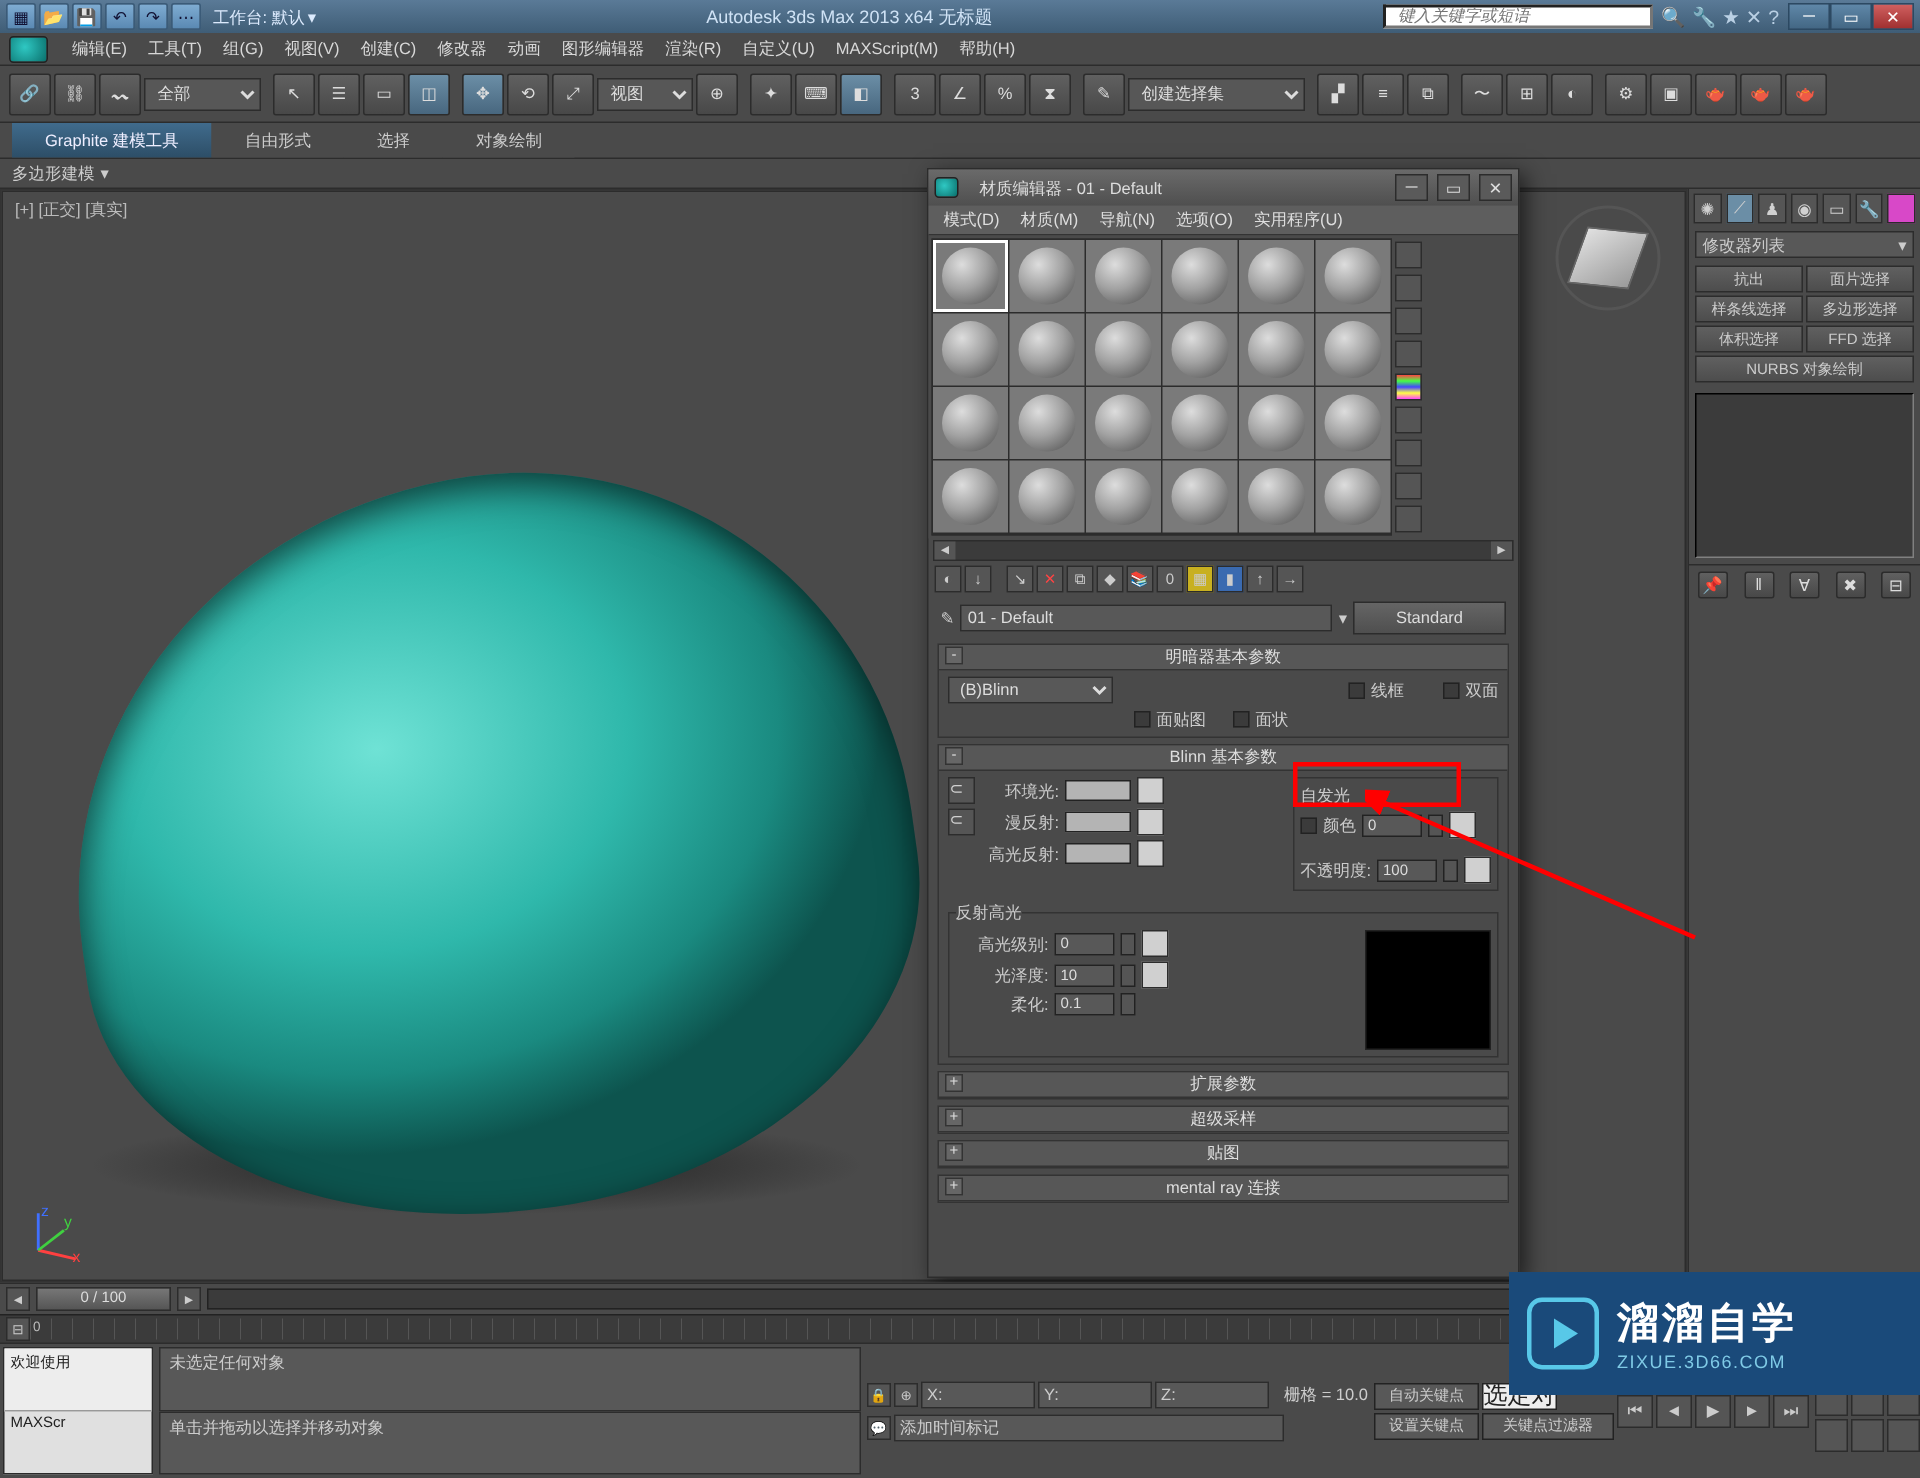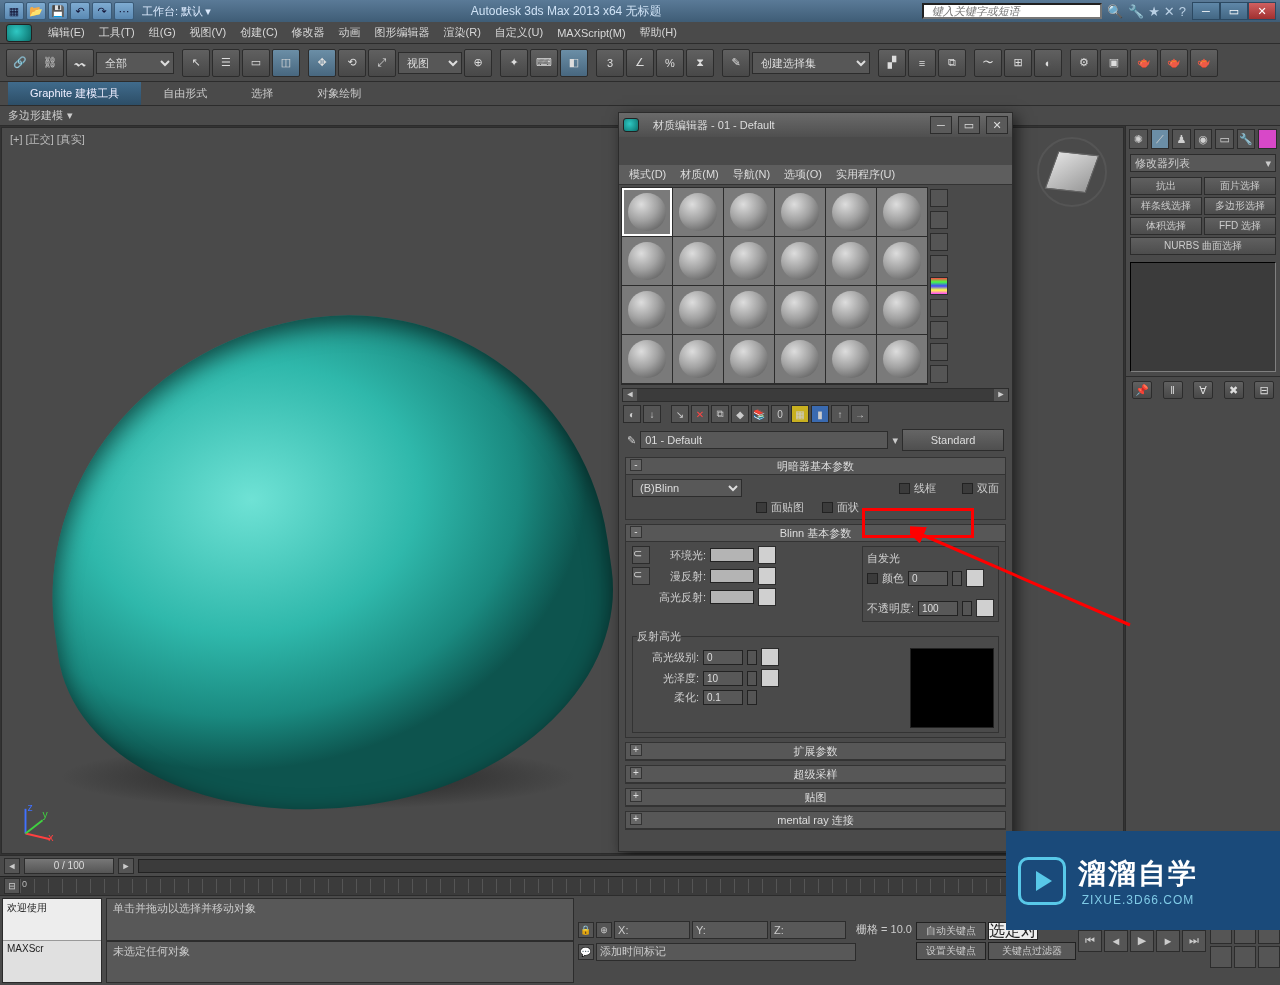--- a/index.html
+++ b/index.html
@@ -56,21 +56,21 @@
 .cmd-btn-grid .cb.wide { grid-column:1/3; }
 .cmd-stack { margin:4px; height:110px; background:#3b3b3b; border:1px inset #2c2c2c; }
 .cmd-mini { display:flex; gap:6px; padding:4px 6px; justify-content:space-between; border-top:1px solid #2c2c2c; }
 .cmd-flex { flex:1; background:#4a4a4a; }
 
 
 .mat-editor { position:absolute; left:618px; top:112px; width:395px; height:740px; background:#4a4a4a; border:1px solid #2c2c2c; box-shadow:4px 4px 14px rgba(0,0,0,.6); display:flex; flex-direction:column; }
 .mat-title { height:24px; background:linear-gradient(#6a6a6a,#4f4f4f); display:flex; align-items:center; padding:0 4px; gap:6px; color:#ddd; }
 .mat-title .spacer { flex:1; }
 .mat-title .mwbtn { width:22px; height:18px; background:#5a5a5a; border:1px solid #2c2c2c; display:flex; align-items:center; justify-content:center; font-size:11px; }
-.mat-menu { height:20px; background:#5e5e5e; display:flex; align-items:center; padding:0 4px; gap:2px; border-bottom:1px solid #333;margin-top:28px; }
+.mat-menu { height:20px; background:#5e5e5e; display:flex; align-items:center; padding:0 4px; gap:2px; border-bottom:1px solid #333; }
 .mat-menu .mm { padding:2px 6px; color:#ddd; }
 .mat-slots-area { display:flex; background:#4a4a4a; padding:2px; }
 .mat-grid { display:grid; grid-template-columns:repeat(6,50px); grid-template-rows:repeat(4,48px); gap:1px; background:#2c2c2c; border:1px solid #2c2c2c; }
 .mat-grid .msl { background:#7a7a7a; display:flex; align-items:center; justify-content:center; }
 .mat-grid .msl.sel { outline:2px solid #fff; outline-offset:-2px; }
 .mat-grid .msl .sphere { width:38px; height:38px; border-radius:50%; background:radial-gradient(circle at 35% 30%, #ddd 0%, #a2a2a2 45%, #696969 80%, #444 100%); }
 .mat-side { width:24px; display:flex; flex-direction:column; gap:4px; padding:2px; }
 .mat-side .ms { width:18px; height:18px; background:#555; border:1px solid #2c2c2c; }
 .mat-side .rainbow { background:linear-gradient(#f44,#4f4,#44f,#ff4,#f4f); }
 .mat-scroll { height:14px; background:#3b3b3b; border:1px solid #2c2c2c; margin:1px 3px; position:relative; }
@@ -126,21 +126,21 @@
 .status-coords { display:flex; gap:2px; align-items:center; padding:2px; }
 .status-coords .coord { width:76px; height:18px; background:#585858; border:1px solid #2c2c2c; color:#ccc; padding:0 3px; font-size:10px; display:flex; align-items:center; }
 .status-coords .gridlbl { color:#ccc; margin-left:8px; font-size:11px; }
 .status-play { display:flex; gap:2px; padding:2px; align-items:center; }
 .status-play .pb { width:24px; height:22px; background:#555; border:1px solid #2c2c2c; display:flex; align-items:center; justify-content:center; font-size:11px; color:#ccc; }
 .status-play .autokey { width:70px; height:18px; background:#585858; border:1px solid #222; color:#ccc; font-size:10px; text-align:center; line-height:16px;}
 .status-play .selset { width:50px; height:18px; background:#ededed; border:1px solid #222; color:#222; font-size:16px; text-align:center; line-height:16px;}
 .status-nav { width:72px; display:grid; grid-template-columns:repeat(3,22px); grid-template-rows:repeat(3,22px); gap:2px; padding:2px; }
 .status-nav .nb { background:#555; border:1px solid #2c2c2c; }
 
-.watermark { position:absolute; right:0; bottom:55px; width:274px; height:99px; background:#1a4a7a; display:flex; align-items:center; gap:12px; padding:0 12px;text-align:center; }
+.watermark { position:absolute; right:0; bottom:55px; width:274px; height:82px; background:#1a4a7a; display:flex; align-items:center; gap:12px; padding:0 12px; }
 .watermark .play { width:48px; height:48px; border:3px solid #58c8e8; border-radius:10px; display:flex; align-items:center; justify-content:center; }
 .watermark .play::after { content:''; border-left:16px solid #58c8e8; border-top:10px solid transparent; border-bottom:10px solid transparent; margin-left:4px; }
 .watermark .txt { color:#fff; display:flex; flex-direction:column; }
 .watermark .txt .cn { font-size:28px; font-weight:bold; letter-spacing:2px; }
 .watermark .txt .en { font-size:12px; color:#7fcae6; letter-spacing:1px; }
 </style>
 </head>
 <body>
 
 <div class="titlebar">
@@ -276,21 +276,21 @@
       <span>修改器列表</span>
       <span>▾</span>
     </div>
   <div class="cmd-btn-grid">
     <div class="cb">抗出</div>
     <div class="cb">面片选择</div>
     <div class="cb">样条线选择</div>
     <div class="cb">多边形选择</div>
     <div class="cb">体积选择</div>
     <div class="cb">FFD 选择</div>
-    <div class="cb wide">NURBS 曲面选择</div>
+    <div class="cb wide">NURBS 对象绘制</div>
   </div>
   <div class="cmd-stack"></div>
   <div class="cmd-mini">
     <span class="tbtn" style="width:20px;height:18px">📌</span>
     <span class="tbtn" style="width:20px;height:18px">‖</span>
     <span class="tbtn" style="width:20px;height:18px">∀</span>
     <span class="tbtn" style="width:20px;height:18px">✖</span>
     <span class="tbtn" style="width:20px;height:18px">⊟</span>
   </div>
   <div class="cmd-flex"></div>
@@ -554,22 +554,22 @@
       <span class="tick0">0</span>
       <span class="tick100">100</span>
     </div>
   </div>
   <div class="status-row">
     <div class="status-left">
       <div class="sl1">欢迎使用</div>
       <div class="sl2">MAXScr</div>
     </div>
     <div class="status-msg">
+      <div class="sm">未选定任何对象</div>
       <div class="sm">单击并拖动以选择并移动对象</div>
-      <div class="sm">未选定任何对象</div>
     </div>
     <div style="display:flex;flex-direction:column;justify-content:center">
       <div class="status-coords">
         <span class="slider-btn">🔒</span>
         <span class="slider-btn">⊕</span>
         <div class="coord">
             <span>X:</span>
           </div>
         <div class="coord">
             <span>Y:</span>

